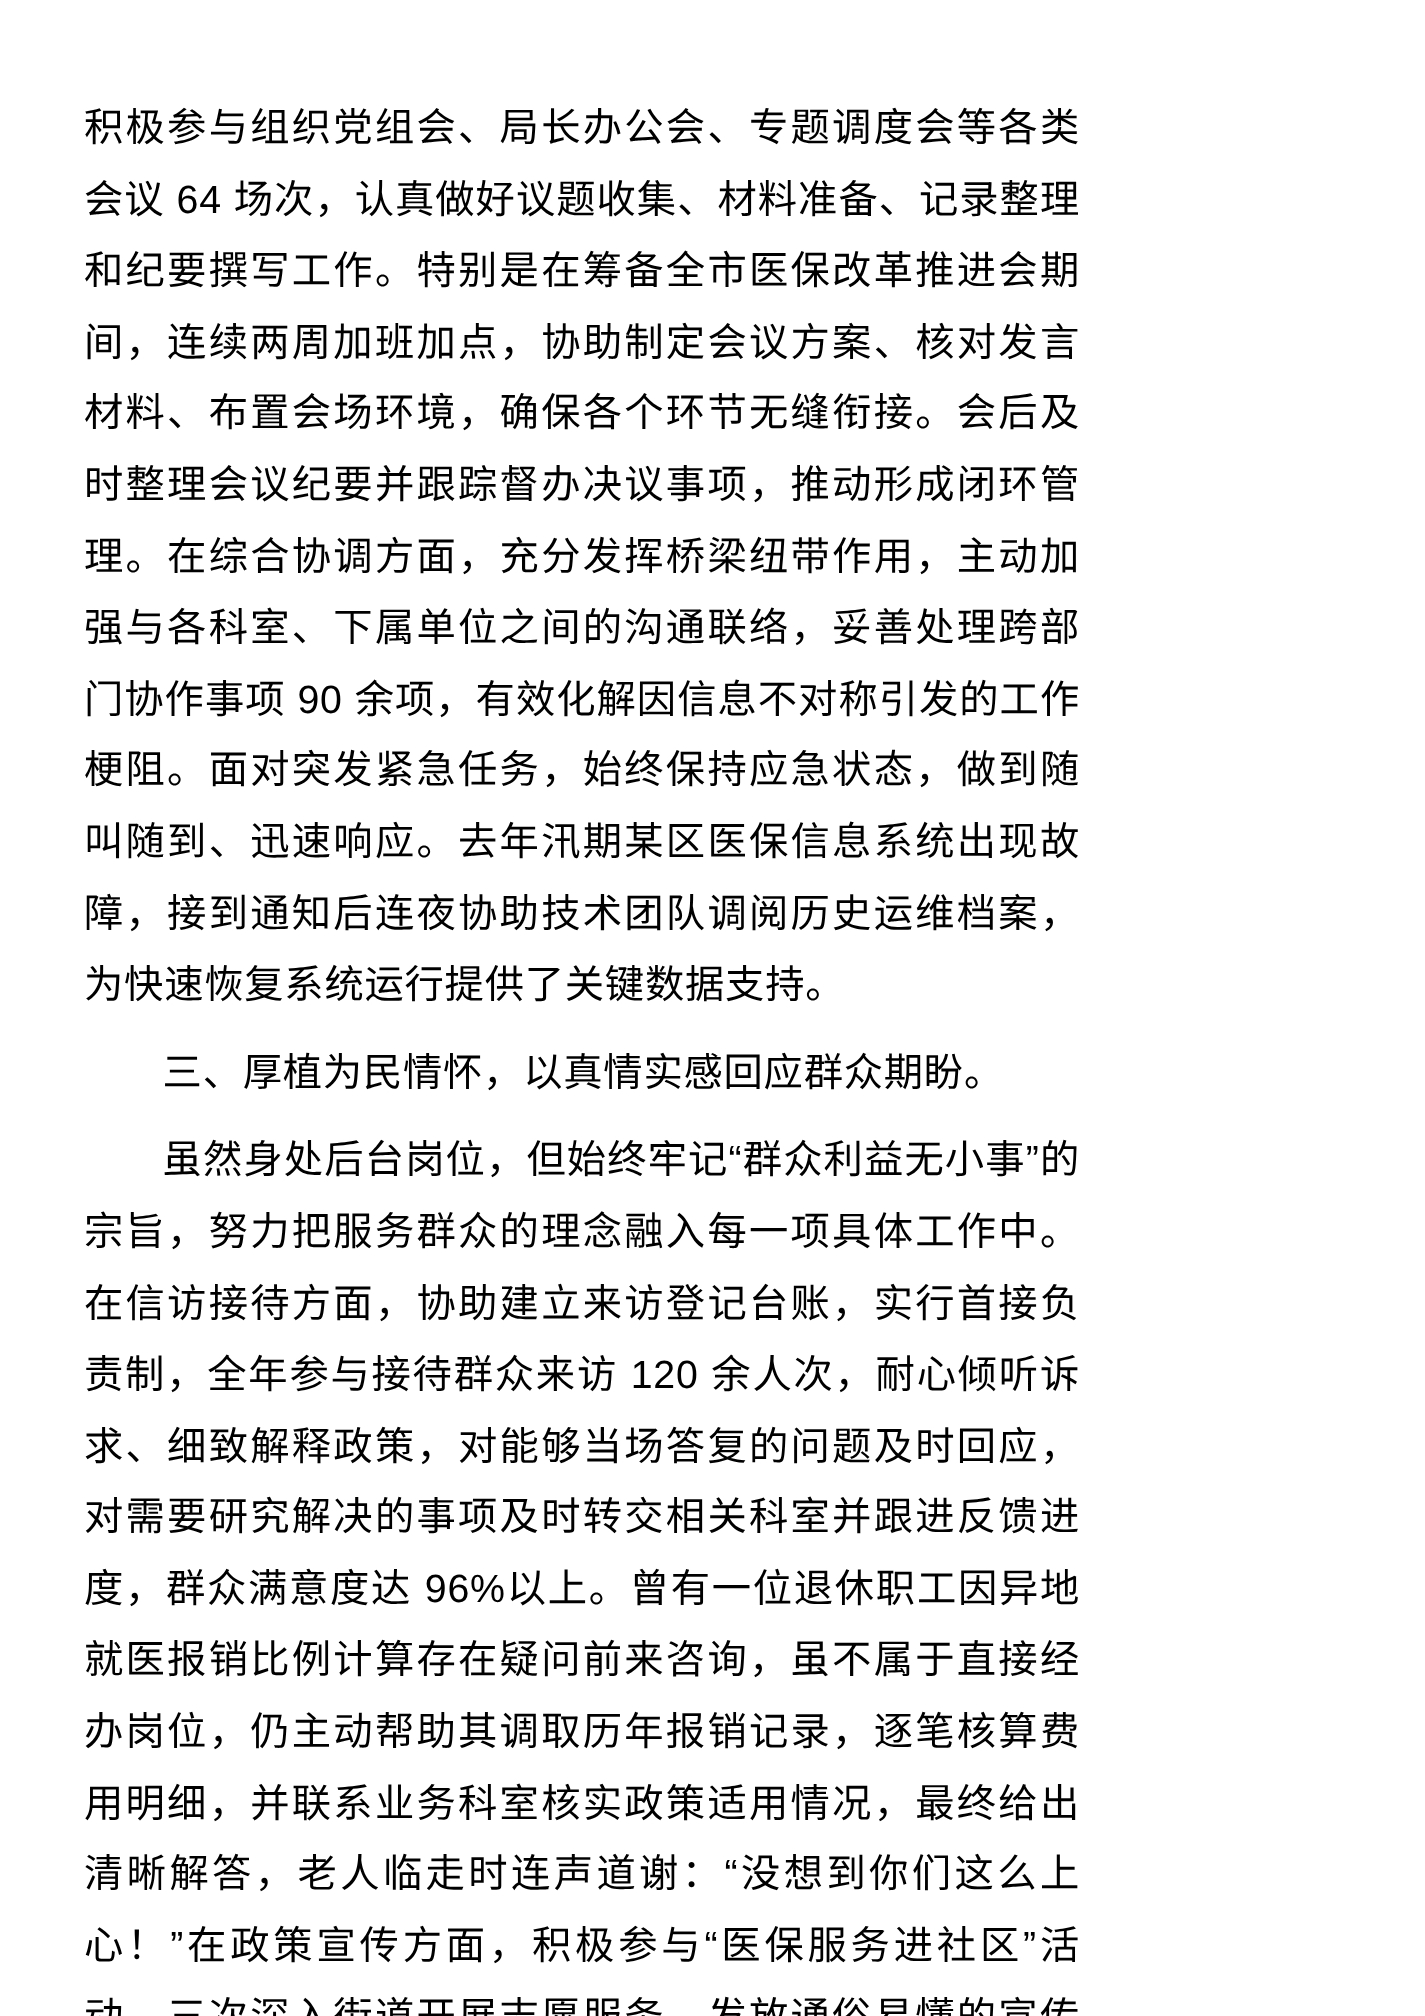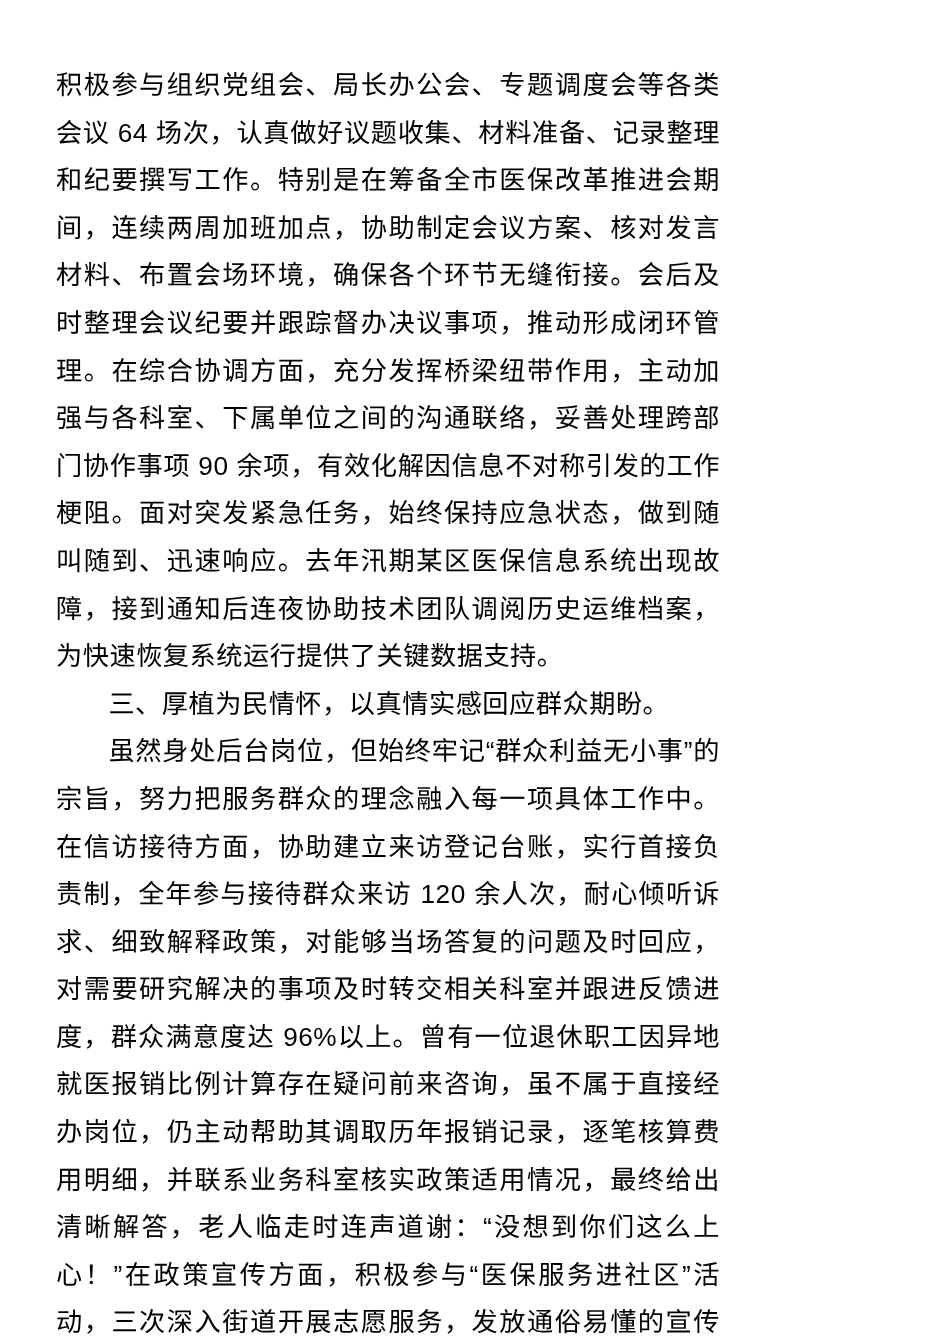--- a/index.html
+++ b/index.html
@@ -36,21 +36,21 @@
     text-justify: inter-character;
     text-align-last: left;
     letter-spacing: 0.02em;
     word-break: break-all;
     -webkit-font-smoothing: antialiased;
   }
   p.para.indent {
     text-indent: 2em;
   }
   p.para + p.para {
-    margin-top: 0;
+    margin-top: 11px;
   }
 </style>
 </head>
 <body>
 
 <div id="page">
   <div class="doc-body">
 
     <p class="para">积极参与组织党组会、局长办公会、专题调度会等各类会议 64 场次，认真做好议题收集、材料准备、记录整理和纪要撰写工作。特别是在筹备全市医保改革推进会期间，连续两周加班加点，协助制定会议方案、核对发言材料、布置会场环境，确保各个环节无缝衔接。会后及时整理会议纪要并跟踪督办决议事项，推动形成闭环管理。在综合协调方面，充分发挥桥梁纽带作用，主动加强与各科室、下属单位之间的沟通联络，妥善处理跨部门协作事项 90 余项，有效化解因信息不对称引发的工作梗阻。面对突发紧急任务，始终保持应急状态，做到随叫随到、迅速响应。去年汛期某区医保信息系统出现故障，接到通知后连夜协助技术团队调阅历史运维档案，为快速恢复系统运行提供了关键数据支持。</p>
 

